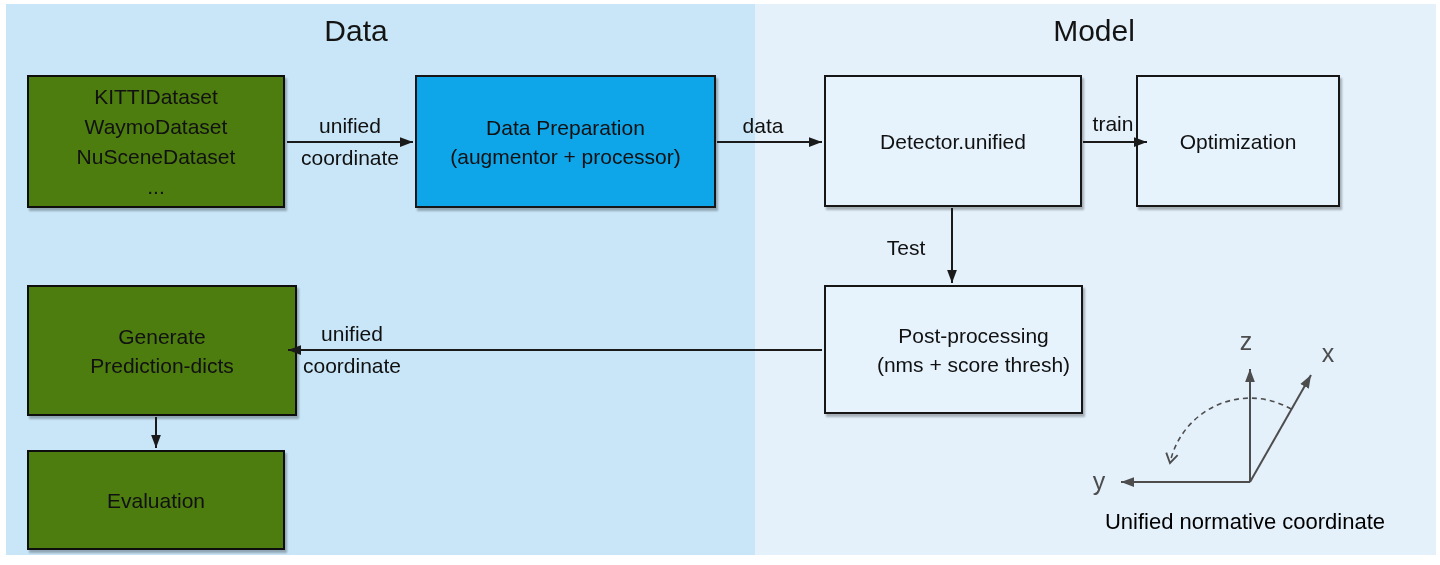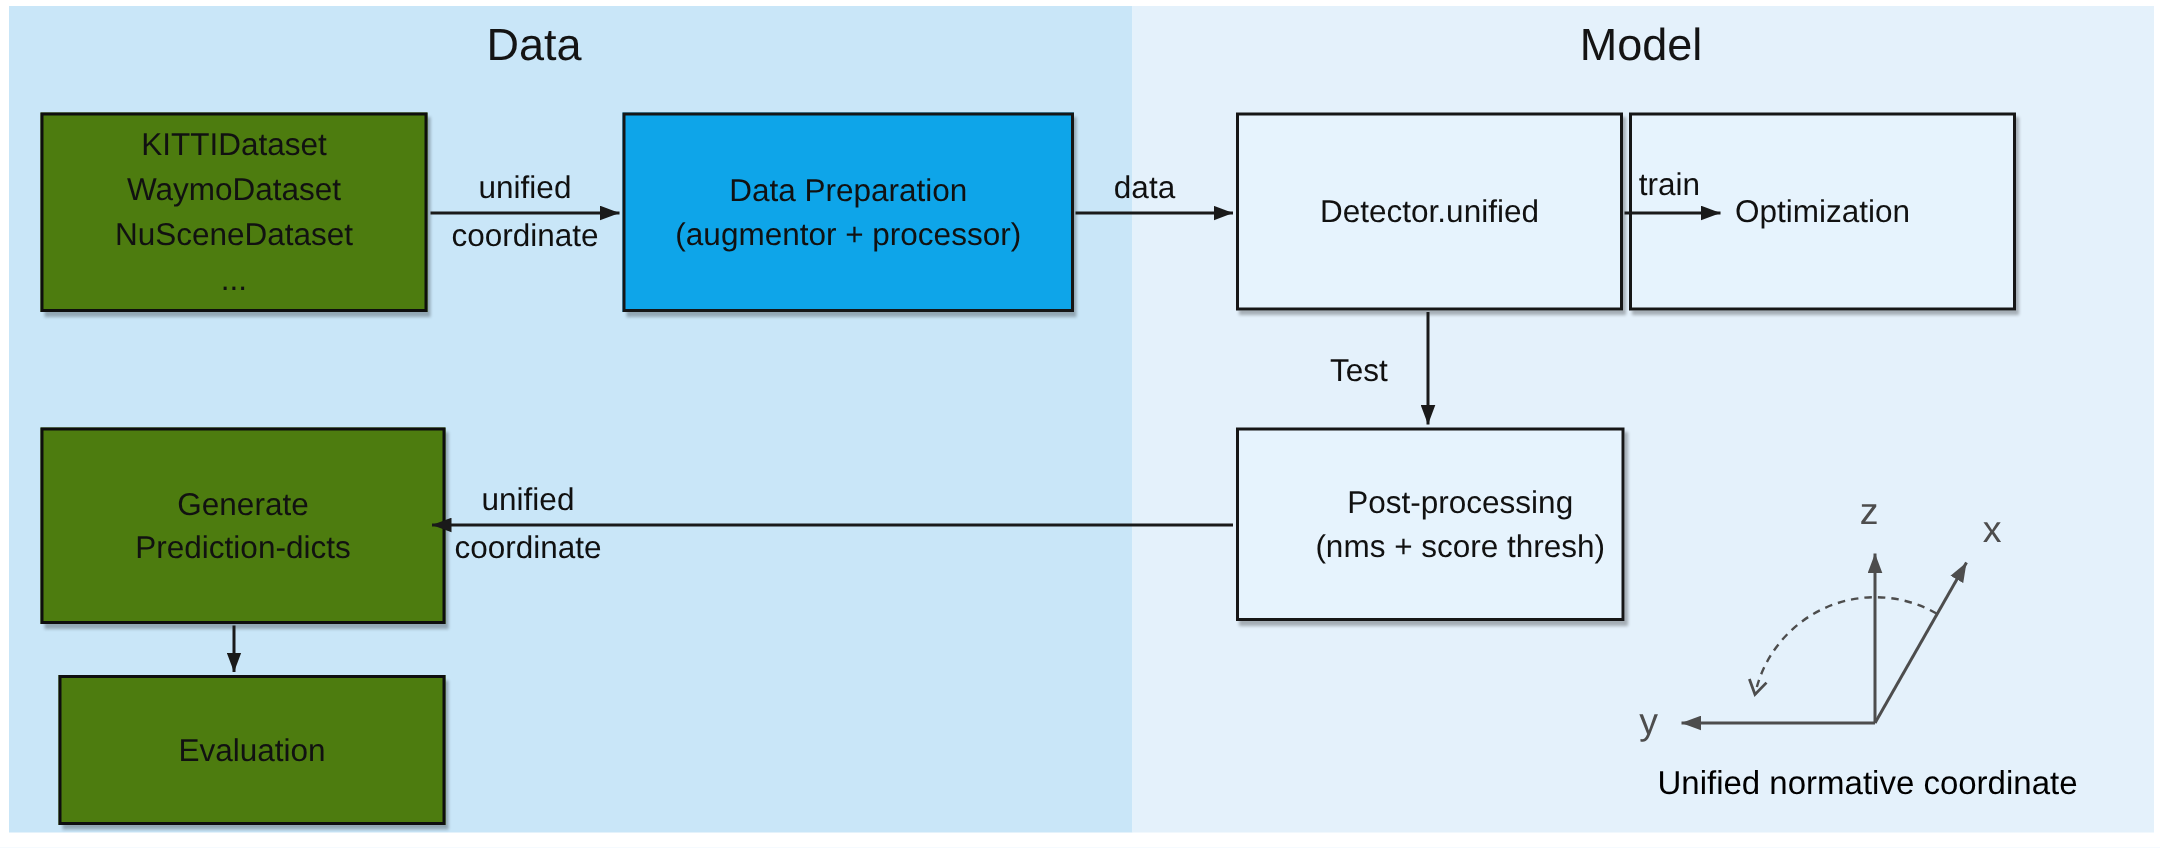--- a/index.html
+++ b/index.html
@@ -29,24 +29,24 @@
     font-size:21px;line-height:29px;
     box-shadow:2px 3px 2px rgba(0,0,0,0.28);
   }
   .box .lbl{white-space:pre-line;}
   .box-green{background:#4d7c0f;border-width:2.5px;border-color:#0e0e0e;}
   .box-blue-data{background:#0ea5e9;}
   .box-blue-model{background:#e6f3fd;}
   .box-datasets{left:27px;top:75px;width:258px;height:133px;line-height:30px;}
   .box-dataprep{left:415px;top:75px;width:301px;height:133px;}
   .box-detector{left:824px;top:75px;width:258px;height:132px;}
-  .box-optimization{left:1086px;top:75px;width:258px;height:132px;}
+  .box-optimization{left:1136px;top:75px;width:204px;height:132px;}
   .box-postproc{left:824px;top:285px;width:259px;height:129px;padding-left:40px;}
   .box-generate{left:27px;top:285px;width:270px;height:131px;}
-  .box-evaluation{left:27px;top:450px;width:258px;height:100px;margin-left:12px;}
+  .box-evaluation{left:27px;top:450px;width:258px;height:100px;}
   .flow-label{
     position:absolute;font-size:21px;line-height:24px;
     color:#101010;text-align:center;
   }
   .lbl-unified-top{left:270px;top:114px;width:160px;}
   .lbl-coordinate-top{left:260px;top:146px;width:180px;}
   .lbl-data{left:713px;top:114px;width:100px;}
   .lbl-train{left:1063px;top:112px;width:100px;}
   .lbl-test{left:856px;top:236px;width:100px;}
   .lbl-prediction{left:668px;top:324px;width:150px;text-align:right;}

